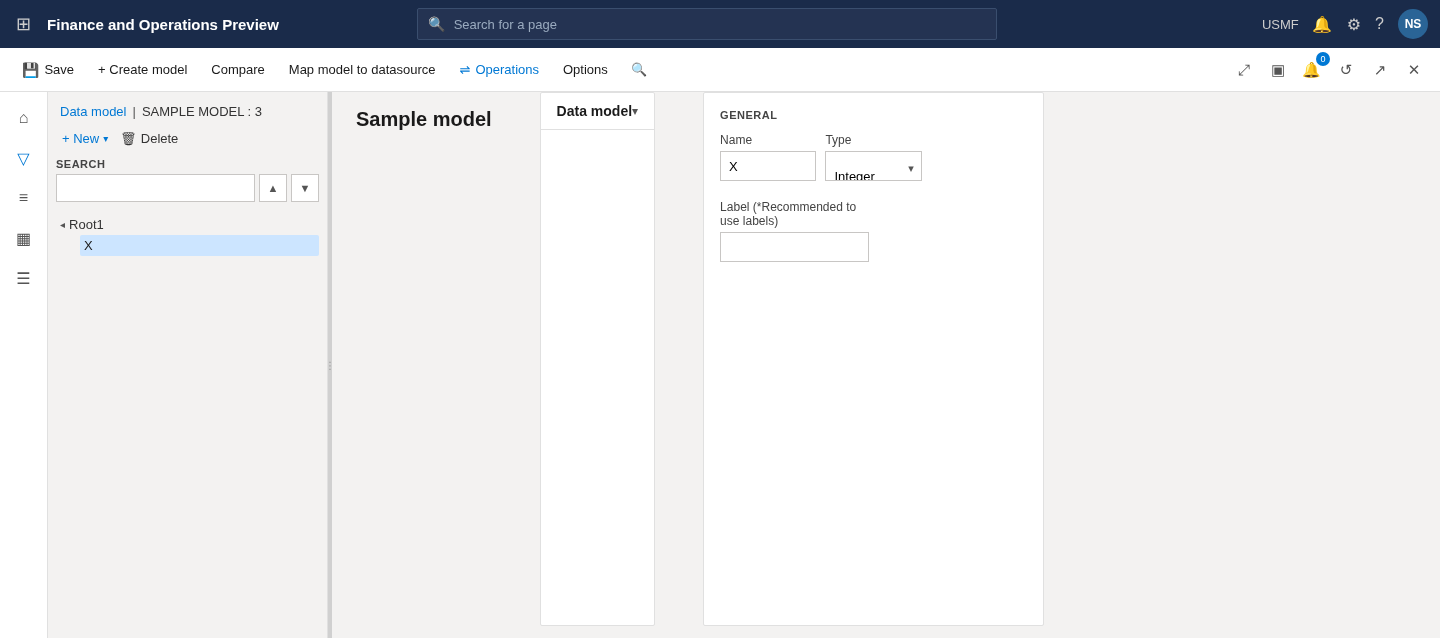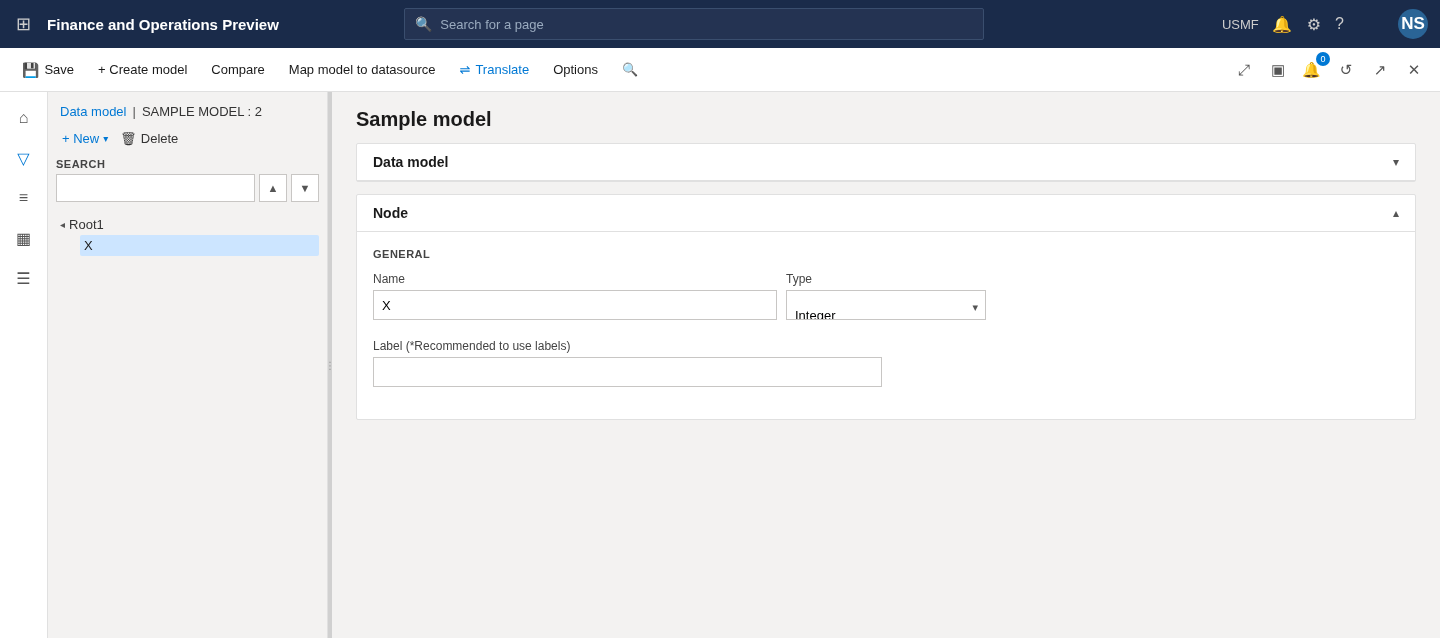--- a/index.html
+++ b/index.html
@@ -66,24 +66,23 @@
     }
     .avatar {
       width: 30px;
       height: 30px;
       border-radius: 50%;
       background: #2a6496;
       color: #fff;
       display: flex;
       align-items: center;
       justify-content: center;
-      font-size: 17px;
+      font-size: 12px;
       font-weight: 600;
       cursor: pointer;
-      margin-left: 40px;
     }
 
     
     .toolbar {
       display: flex;
       align-items: center;
       background: #fff;
       border-bottom: 1px solid #e0e0e0;
       height: 44px;
       padding: 0 12px;
@@ -285,21 +284,21 @@
       align-items: center;
       justify-content: center;
       color: #999;
       font-size: 10px;
     }
 
     
     .main-content {
       flex: 1;
       display: flex;
-      flex-direction: column;
+      flex-direction: row;
       overflow-y: auto;
       background: #f3f2f1;
     }
     .main-title {
       padding: 16px 24px 12px 24px;
       font-size: 20px;
       font-weight: 600;
       color: #1a1a1a;
     }
 
@@ -427,21 +426,21 @@
     <span>+ Create model</span>
   </button>
   <button class="toolbar-btn">
     <span>Compare</span>
   </button>
   <button class="toolbar-btn">
     <span>Map model to datasource</span>
   </button>
   <button class="toolbar-btn blue">
     <span style="font-size:13px;">⇌</span>
-    <span>Translate</span>
+    <span>Operations</span>
   </button>
   <button class="toolbar-btn">
     <span>Options</span>
   </button>
   <button class="toolbar-btn">
     <span>🔍</span>
   </button>
 
   <div class="toolbar-right">
     <div class="toolbar-right-icon">⤢</div>
@@ -464,21 +463,21 @@
     <div class="sidebar-icon-btn">≡</div>
     <div class="sidebar-icon-btn">▦</div>
     <div class="sidebar-icon-btn">☰</div>
   </div>
 
   <div class="left-panel">
 
     <div class="breadcrumb-row">
       <span class="breadcrumb-link">Data model</span>
       <span class="breadcrumb-sep">|</span>
-      <span class="breadcrumb-current">SAMPLE MODEL : 2</span>
+      <span class="breadcrumb-current">SAMPLE MODEL : 3</span>
     </div>
 
     <div class="panel-actions">
       <div class="new-btn">
         <span>+ New</span>
         <span style="font-size:10px;">▾</span>
       </div>
       <div class="delete-btn">
         <span>🗑</span>
         <span>Delete</span>
@@ -513,24 +512,20 @@
     <div class="main-title">Sample model</div>
 
     <div class="section">
       <div class="section-header">
         <span class="section-title">Data model</span>
         <span class="section-chevron">▾</span>
       </div>
     </div>
 
     <div class="section">
-      <div class="section-header">
-        <span class="section-title">Node</span>
-        <span class="section-chevron">▴</span>
-      </div>
       <div class="section-body">
         <div class="section-sublabel">GENERAL</div>
 
         <div class="form-row">
 
           <div class="form-col">
             <label class="form-label">Name</label>
             <input class="form-input" type="text" value="X" style="">
           </div>
 

